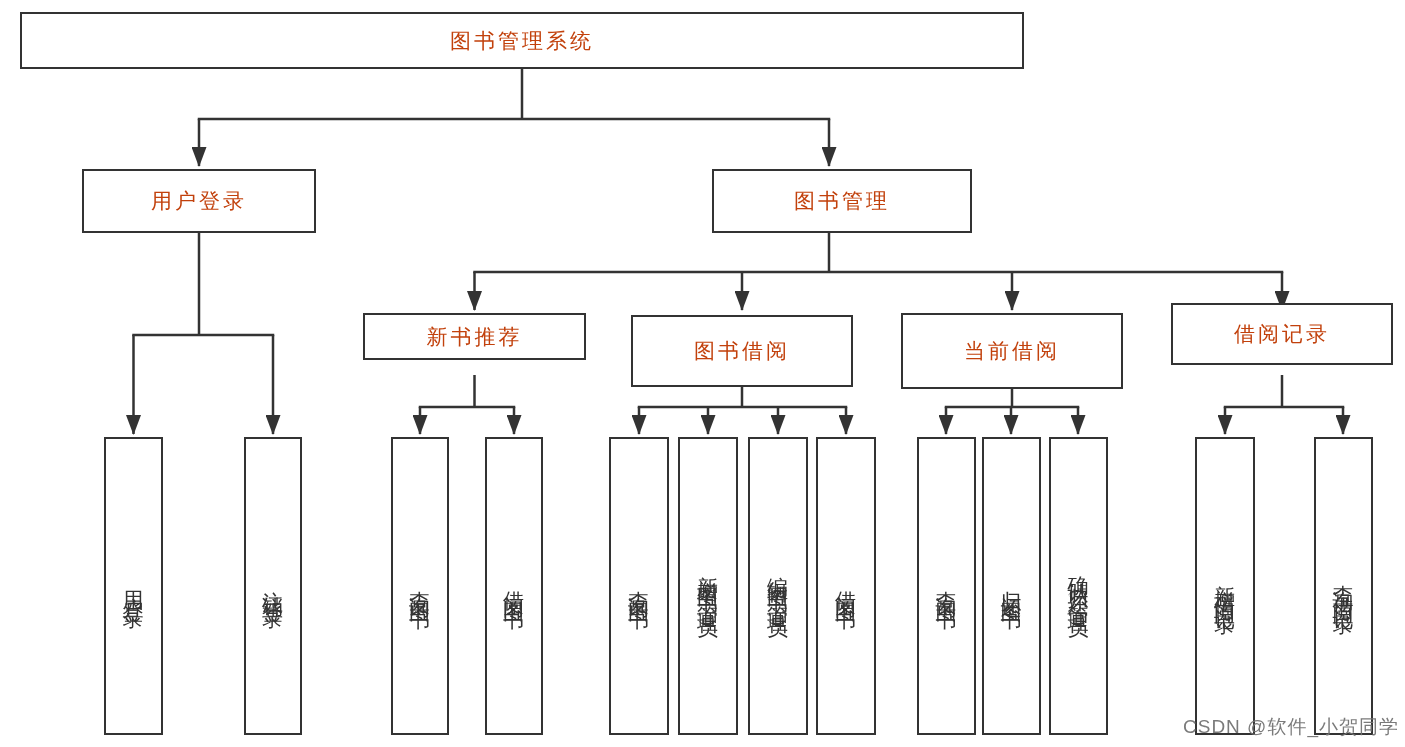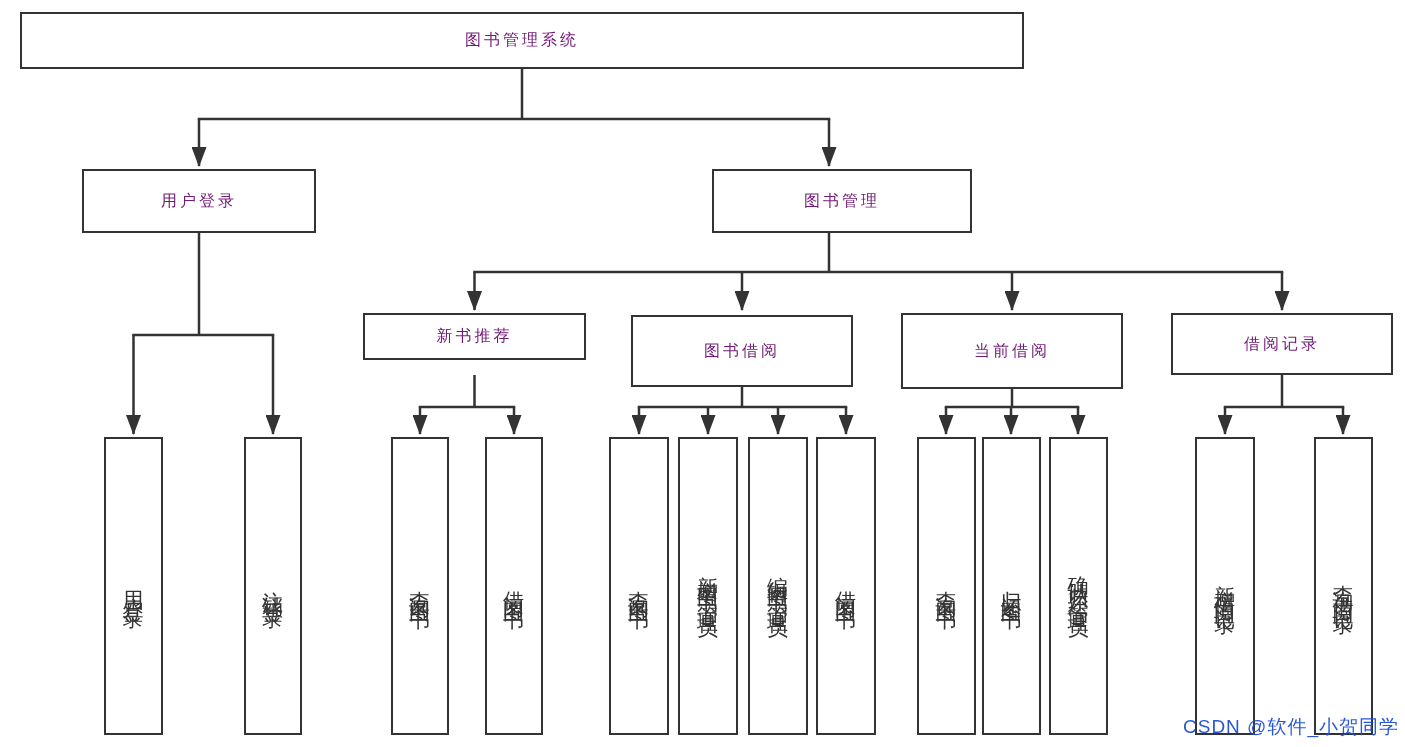--- a/index.html
+++ b/index.html
@@ -7,29 +7,29 @@
     position:relative;width:1405px;height:747px;background:#ffffff;overflow:hidden;
     font-family:"Liberation Sans",sans-serif;color:#333333;
   }
   .edges{position:absolute;left:0;top:0;pointer-events:none;z-index:0;}
   .edges line{stroke:#333333;stroke-width:2.5;}
   .box{
     position:absolute;box-sizing:border-box;background:#ffffff;
     border:2.5px solid #333333;z-index:1;
     display:flex;align-items:center;justify-content:center;
   }
-  .hlabel{font-size:16px;letter-spacing:3px;white-space:nowrap;color:#701a75;}
+  .hlabel{font-size:21px;letter-spacing:3px;white-space:nowrap;color:#c2410c;}
   .leaf{top:437px;height:298px;}
   .vtext{
     writing-mode:vertical-rl;text-orientation:mixed;
     font-size:21px;letter-spacing:6px;line-height:1;color:#333333;white-space:nowrap;
   }
   .watermark{
     position:absolute;left:1183px;top:714px;z-index:5;
-    font-size:19px;color:#1d4ed8;opacity:0.95;white-space:nowrap;letter-spacing:1px;
+    font-size:19px;color:#737373;opacity:0.95;white-space:nowrap;letter-spacing:1px;
   }
 </style>
 </head>
 <body>
 
 <div class="canvas">
 
   <svg class="edges" width="1405" height="747" viewBox="0 0 1405 747">
     <defs>
       <marker id="arrowhead" markerUnits="userSpaceOnUse" markerWidth="20" markerHeight="15" refX="19" refY="7.5" orient="auto">
@@ -105,21 +105,21 @@
 
   <div class="box" style="left:363px;top:313px;width:223px;height:47px">
     <span class="hlabel">新书推荐</span>
   </div>
   <div class="box" style="left:631px;top:315px;width:222px;height:72px">
     <span class="hlabel">图书借阅</span>
   </div>
   <div class="box" style="left:901px;top:313px;width:222px;height:76px">
     <span class="hlabel">当前借阅</span>
   </div>
-  <div class="box" style="left:1171px;top:313px;width:222px;height:62px">
+  <div class="box" style="left:1171px;top:303px;width:222px;height:62px">
     <span class="hlabel">借阅记录</span>
   </div>
 
   <div class="box leaf" style="left:104px;width:59px">
     <span class="vtext">用户登录</span>
   </div>
   <div class="box leaf" style="left:244px;width:58px">
     <span class="vtext">注销登录</span>
   </div>
 

